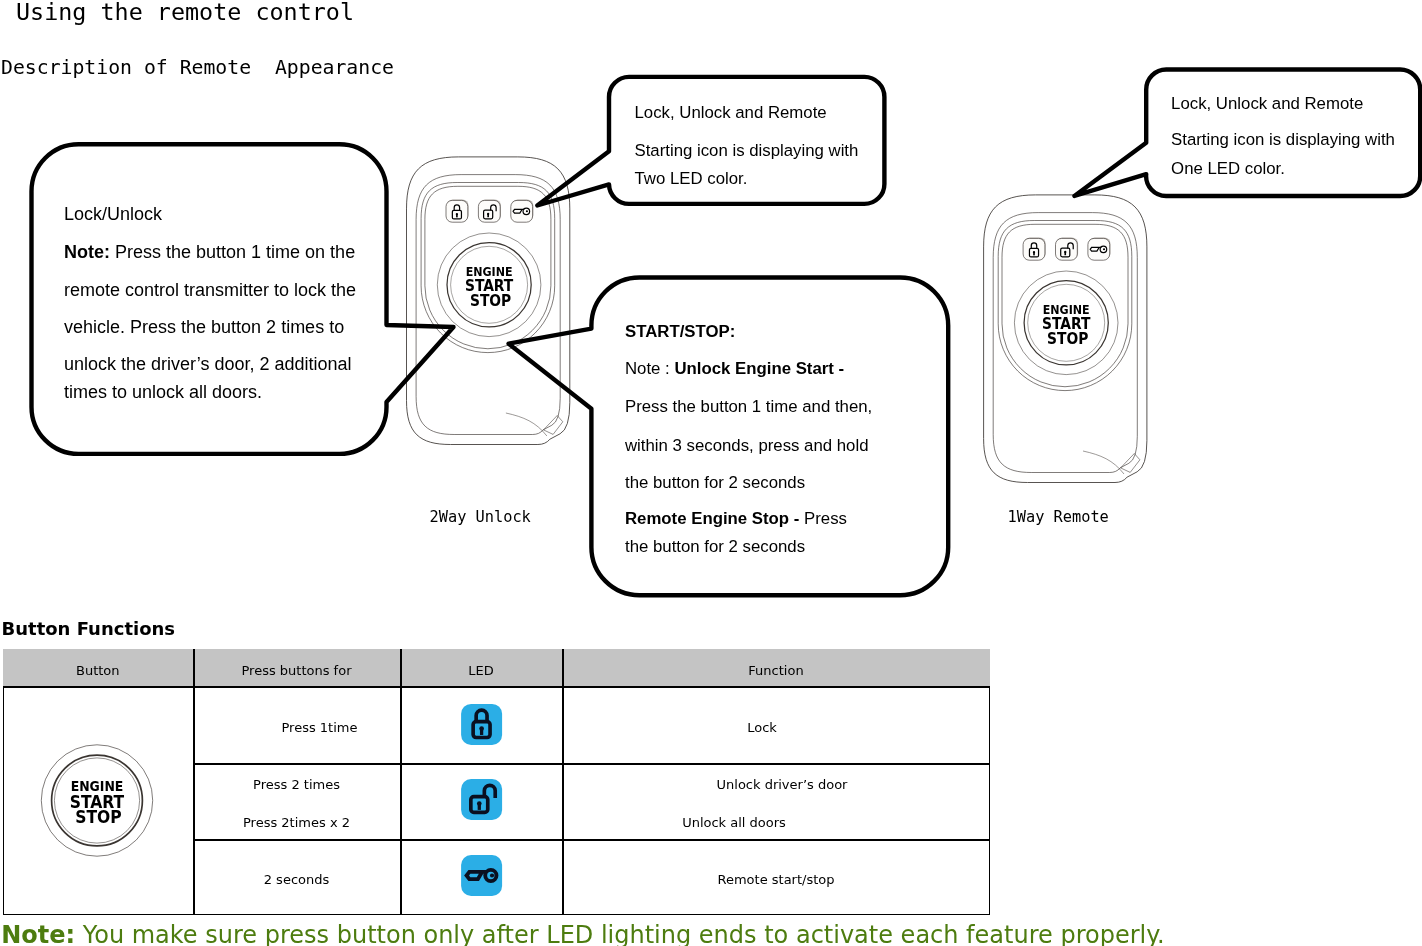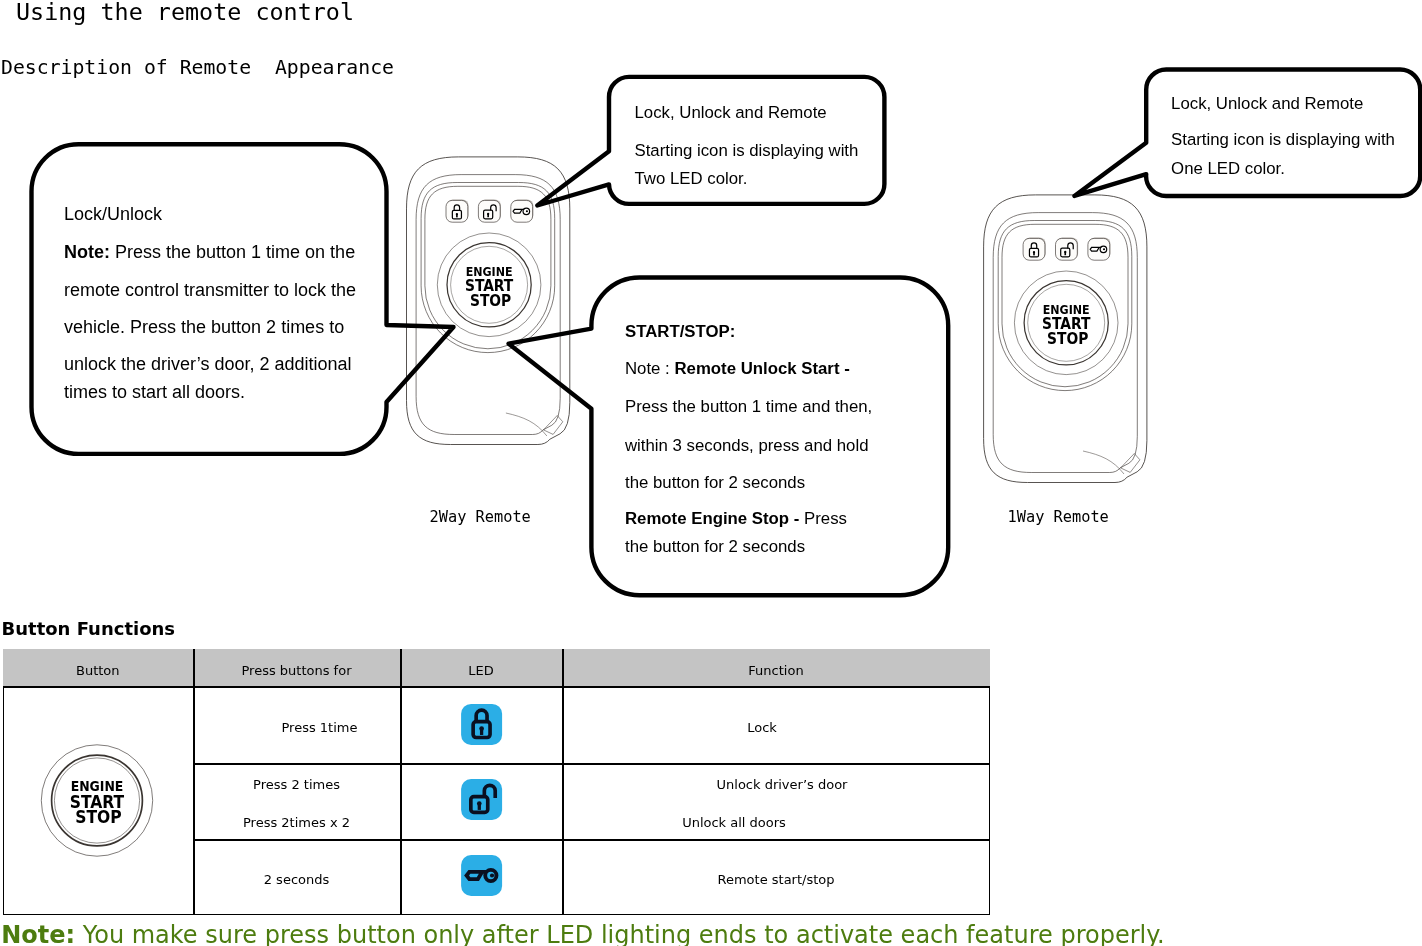--- a/index.html
+++ b/index.html
@@ -149,27 +149,27 @@
 <div class="abs mono" id="title">Using the remote control</div>
 <div class="abs mono" id="subtitle">Description of Remote  Appearance</div>
 
 <div class="abs ctext16" style="left:634.5px;top:103.7px;">Lock, Unlock and Remote</div>
 <div class="abs ctext16" style="left:634.5px;top:141.8px;">Starting icon is displaying with</div>
 <div class="abs ctext16" style="left:634.5px;top:169.6px;">Two LED color.</div>
 <div class="abs ctext16" style="left:1171.1px;top:95.2px;">Lock, Unlock and Remote</div>
 <div class="abs ctext16" style="left:1171.1px;top:131.2px;">Starting icon is displaying with</div>
 <div class="abs ctext16" style="left:1171.1px;top:159.9px;">One LED color.</div>
 <div class="abs ctext16" style="left:625px;top:322.5px;font-weight:bold;">START/STOP:</div>
-<div class="abs ctext16" style="left:625px;top:359.6px;"><span>Note : </span><b>Remote Unlock Start -</b></div>
+<div class="abs ctext16" style="left:625px;top:359.6px;"><span>Note : </span><b>Unlock Engine Start -</b></div>
 <div class="abs ctext16" style="left:625px;top:398.4px;">Press the button 1 time and then,</div>
 <div class="abs ctext16" style="left:625px;top:436.6px;">within 3 seconds, press and hold</div>
 <div class="abs ctext16" style="left:625px;top:473.7px;">the button for 2 seconds</div>
 <div class="abs ctext16" style="left:625px;top:509.8px;"><b>Remote Engine Stop - </b><span>Press</span></div>
 <div class="abs ctext16" style="left:625px;top:538.0px;">the button for 2 seconds</div>
-<div class="abs capmono" style="left:429.5px;top:509.5px;">2Way Remote</div>
+<div class="abs capmono" style="left:429.5px;top:509.5px;">2Way Unlock</div>
 <div class="abs capmono" style="left:1007.5px;top:509.8px;">1Way Remote</div>
 <div class="abs tblhead" style="left:1.5px;top:620.2px;">Button Functions</div>
 <div class="abs foot" style="left:1.2px;top:925.8px;"><b>Note:</b><span> You make sure press button only after LED lighting ends to activate each feature properly.</span></div>
 <div class="abs tbl-outer" style="left:2.5px;top:648.5px;width:987.5px;height:266.8px;"></div>
 <div class="abs tbl-hdrbg" style="left:2.5px;top:648.5px;width:190.5px;height:37.5px;background:#C4C4C4;"></div>
 <div class="abs tbl-hdrbg" style="left:193.0px;top:648.5px;width:207.0px;height:37.5px;background:#C4C4C4;"></div>
 <div class="abs tbl-hdrbg" style="left:400.0px;top:648.5px;width:162.0px;height:37.5px;background:#C4C4C4;"></div>
 <div class="abs tbl-hdrbg" style="left:562.0px;top:648.5px;width:428.0px;height:37.5px;background:#C4C4C4;"></div>
 <div class="abs gridv" style="left:193.0px;top:648.5px;height:266.8px;"></div>
 <div class="abs gridv" style="left:400.0px;top:648.5px;height:266.8px;"></div>
@@ -188,13 +188,13 @@
 <div class="abs tcell" style="left:562.0px;top:774.5px;width:440px;">Unlock driver’s door</div>
 <div class="abs tcell" style="left:193.0px;top:813.4px;width:207.0px;">Press 2times x 2</div>
 <div class="abs tcell" style="left:562.0px;top:813.4px;width:344px;">Unlock all doors</div>
 <div class="abs tcell" style="left:193.0px;top:870.0px;width:207.0px;">2 seconds</div>
 <div class="abs tcell" style="left:562.0px;top:870.0px;width:428.0px;">Remote start/stop</div>
 <div class="abs ctext" style="left:64px;top:205px;">Lock/Unlock</div>
 <div class="abs ctext" style="left:64px;top:243px;"><b>Note:</b><span> Press the button 1 time on the</span></div>
 <div class="abs ctext" style="left:64px;top:281px;">remote control transmitter to lock the</div>
 <div class="abs ctext" style="left:64px;top:318px;">vehicle. Press the button 2 times to</div>
 <div class="abs ctext" style="left:64px;top:355px;">unlock the driver’s door, 2 additional</div>
-<div class="abs ctext" style="left:64px;top:383px;">times to start all doors.</div>
+<div class="abs ctext" style="left:64px;top:383px;">times to unlock all doors.</div>
 
 </body></html>

